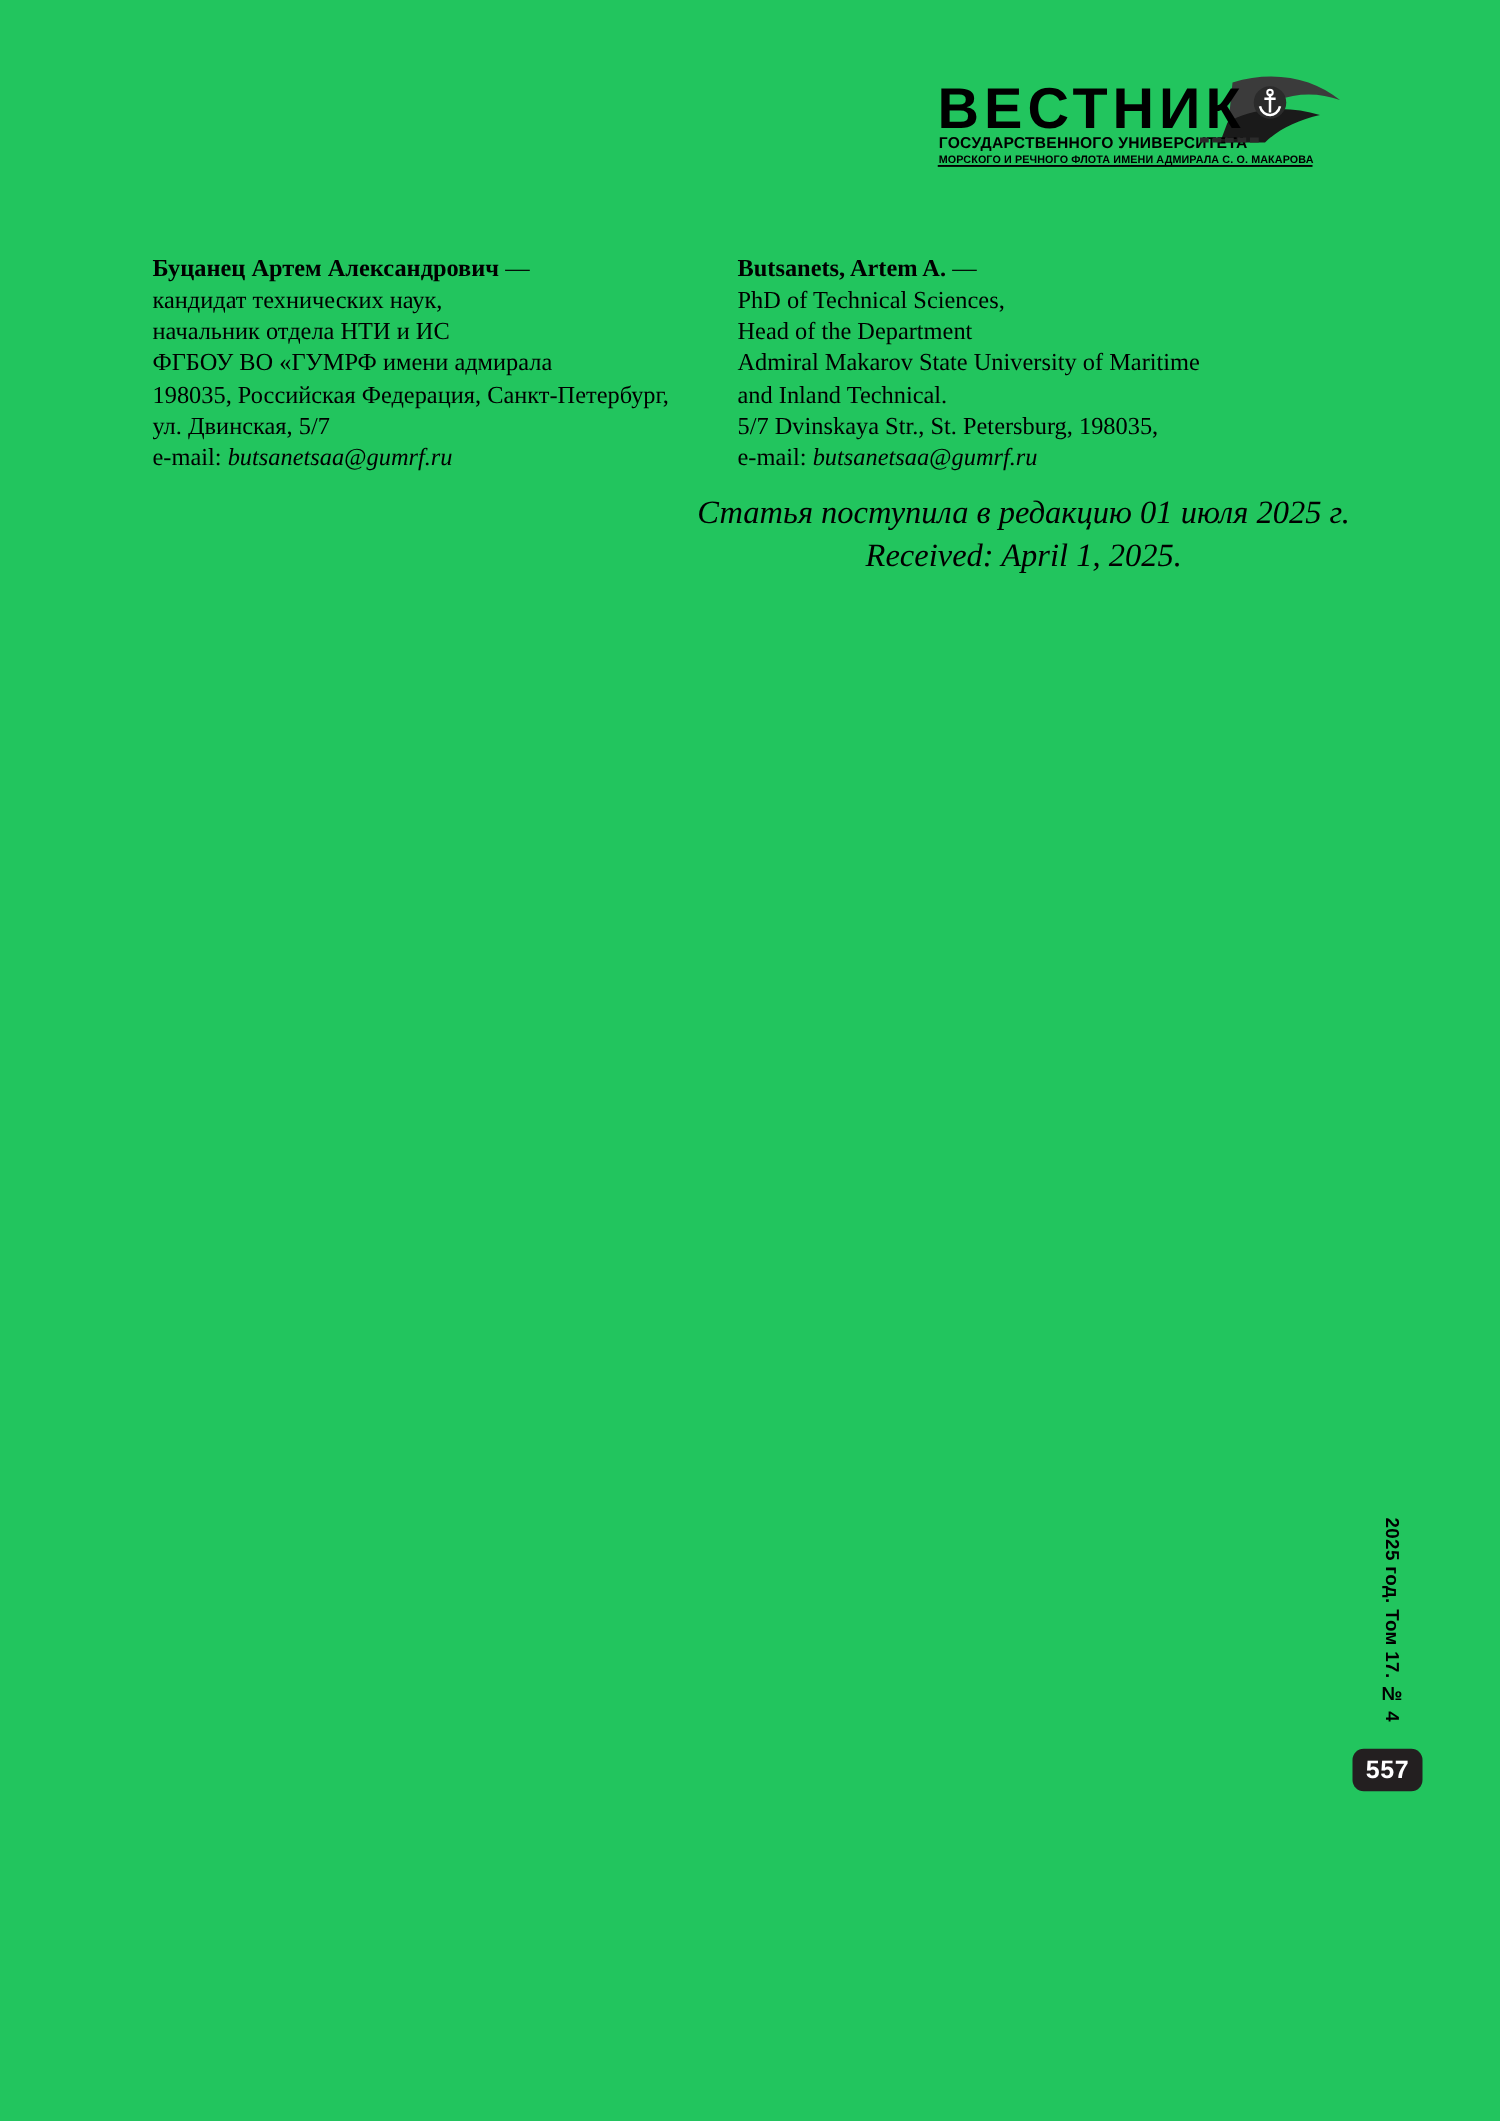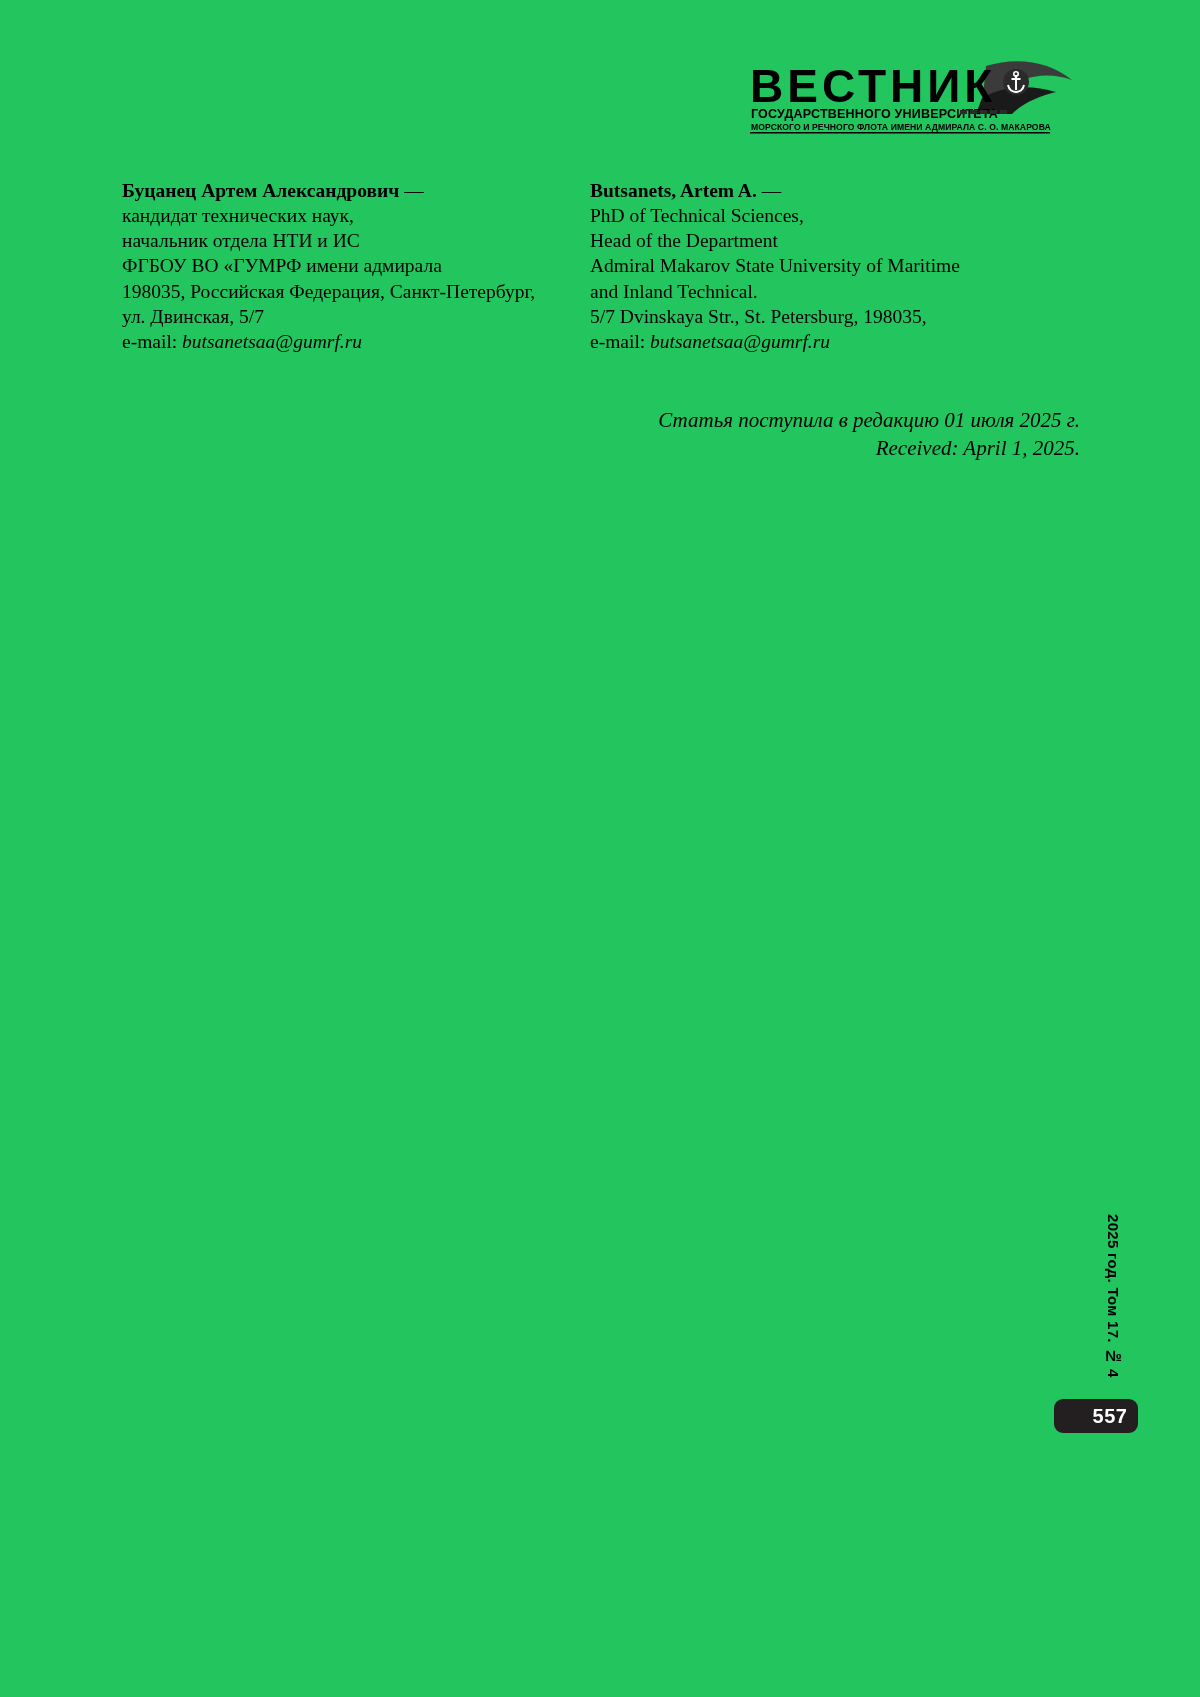--- a/index.html
+++ b/index.html
@@ -37,37 +37,38 @@
     gap: 0;
   }
   .col {
     width: 468px;
     font-size: 19.5px;
     line-height: 1.29;
   }
   .col.right { width: 440px; }
   .name {
     font-weight: bold;
+    margin-top: 25px;
   }
   .name .dash {
     font-weight: normal;
   }
   .line { white-space: nowrap; }
   .email-italic {
     font-style: italic;
   }
 
   
   .received {
     position: absolute;
-    top: 406px;
+    top: 392px;
     right: 120px;
-    text-align: right;
+    text-align: center;
     font-style: italic;
-    font-size: 21px;
+    font-size: 26px;
     line-height: 1.35;
   }
 
   
   .side-label {
     position: absolute;
     right: 78px;
     top: 1214px;
     font-family: "Liberation Sans", sans-serif;
     font-weight: bold;
@@ -89,21 +90,20 @@
     background: #231f20;
     border-radius: 9px;
     color: #ffffff;
     font-family: "Liberation Sans", sans-serif;
     font-weight: bold;
     font-size: 20px;
     display: flex;
     align-items: center;
     justify-content: center;
     letter-spacing: 0.5px;
-    padding-left: 28px;
   }
 </style>
 </head>
 <body>
 
 <div class="page">
 
   <div class="masthead">
     <svg width="330" height="85" viewBox="0 0 330 85" xmlns="http://www.w3.org/2000/svg">
 

